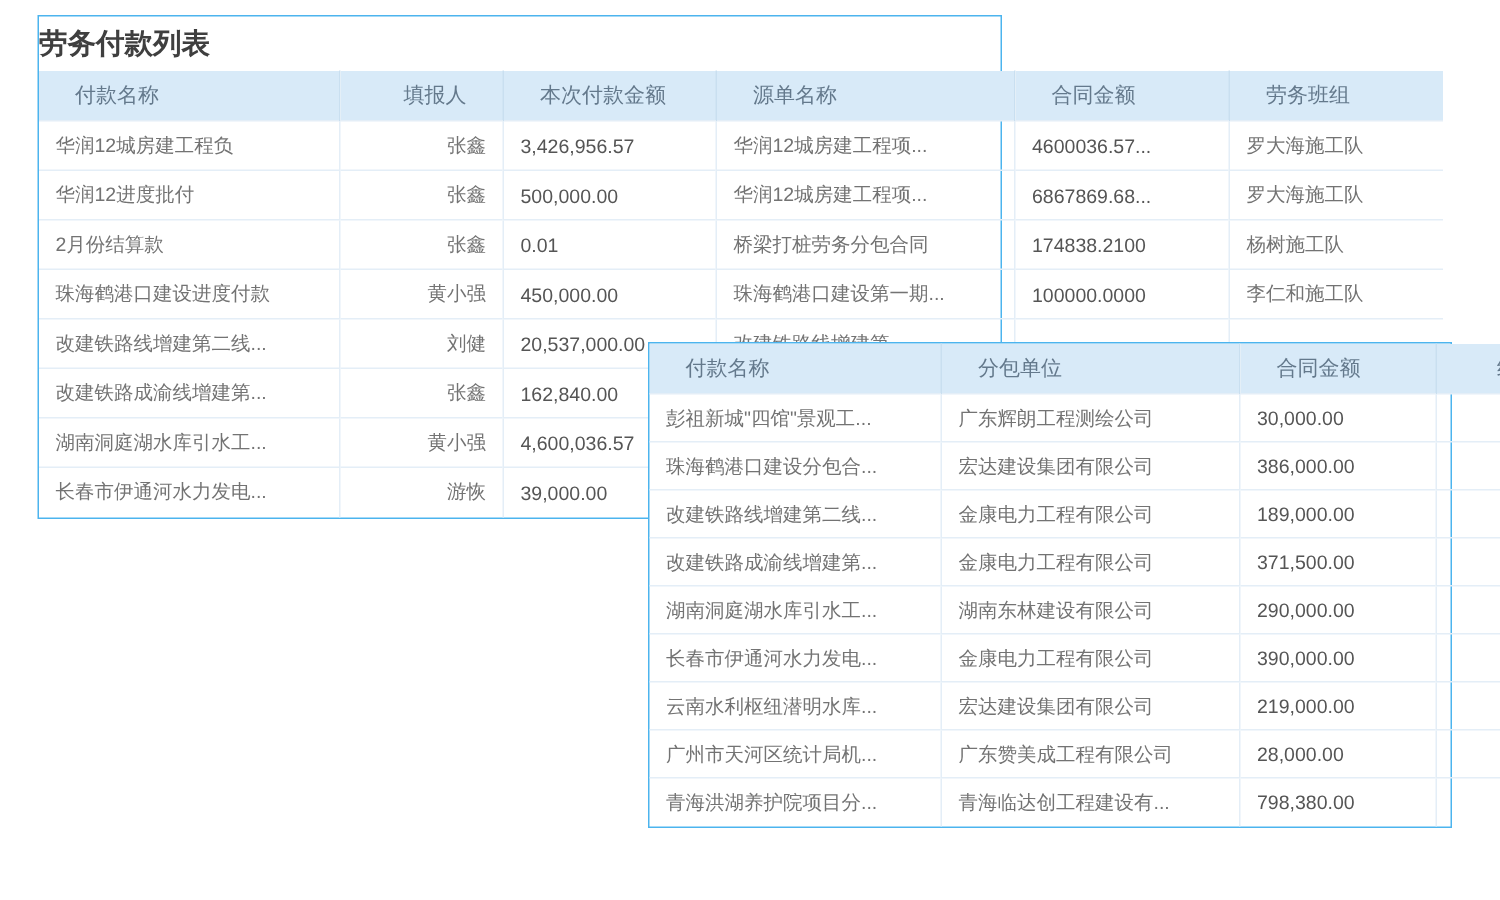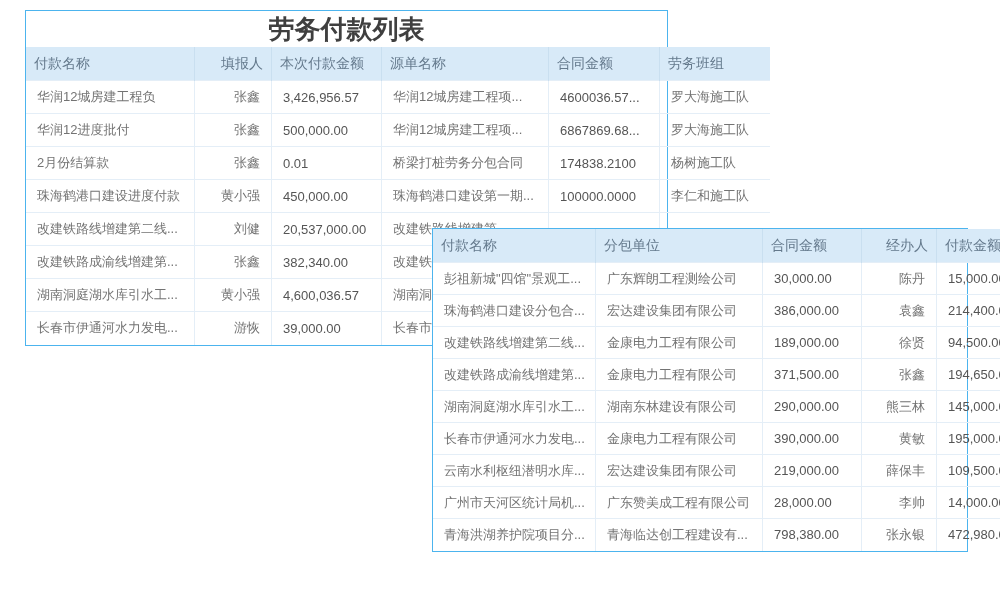--- a/index.html
+++ b/index.html
@@ -8,28 +8,28 @@
     background:#ffffff; overflow:hidden;
     font-family:"Liberation Sans","DejaVu Sans",sans-serif;
   }
   .card {
     position:absolute; background:#ffffff;
     border:1px solid #4cb4ee; box-sizing:border-box;
   }
   #labor-card { left:25px; top:10px; width:643px; z-index:1; }
   #sub-card   { left:432px; top:228px; width:536px; z-index:2; }
   .card-title {
-    height:36px; line-height:37px; text-align:center;
-    font-size:26px; font-weight:bold; color:#3f3f3f;
+    height:36px; line-height:37px; 
+    font-size:19px; font-weight:bold; color:#3f3f3f;
     white-space:nowrap; overflow:hidden;
   }
   table { border-collapse:collapse; table-layout:fixed; width:100%; }
   thead th {
     background:#d8eaf8; color:#64798c; font-weight:normal;
-    font-size:14px; height:33px; padding:0 8px;
+    font-size:14px; height:33px; padding:0 24px;
     border-right:1px solid #c9dff0; white-space:nowrap; overflow:hidden;
   }
   thead th:last-child { border-right:none; }
   tbody td {
     font-size:13px; height:32px; padding:0 11px;
     border-top:1px solid #e4eef7; border-right:1px solid #e4eef7;
     white-space:nowrap; overflow:hidden; box-sizing:border-box;
   }
   #labor-card tbody td { height:33px; }
   tbody td:last-child { border-right:none; }
@@ -92,21 +92,21 @@
           <td class="a-left c-blue">改建铁路线增建第二线...</td>
           <td class="a-center c-blue">刘健</td>
           <td class="a-right c-dark">20,537,000.00</td>
           <td class="a-left c-blue">改建铁路线增建第</td>
           <td class="a-left c-dark"></td>
           <td class="a-left c-blue"></td>
         </tr>
         <tr>
           <td class="a-left c-blue">改建铁路成渝线增建第...</td>
           <td class="a-center c-blue">张鑫</td>
-          <td class="a-right c-dark">382,340.00</td>
+          <td class="a-right c-dark">162,840.00</td>
           <td class="a-left c-blue">改建铁路成渝线增</td>
           <td class="a-left c-dark"></td>
           <td class="a-left c-blue"></td>
         </tr>
         <tr>
           <td class="a-left c-blue">湖南洞庭湖水库引水工...</td>
           <td class="a-center c-blue">黄小强</td>
           <td class="a-right c-dark">4,600,036.57</td>
           <td class="a-left c-blue">湖南洞庭湖水库引</td>
           <td class="a-left c-dark"></td>

